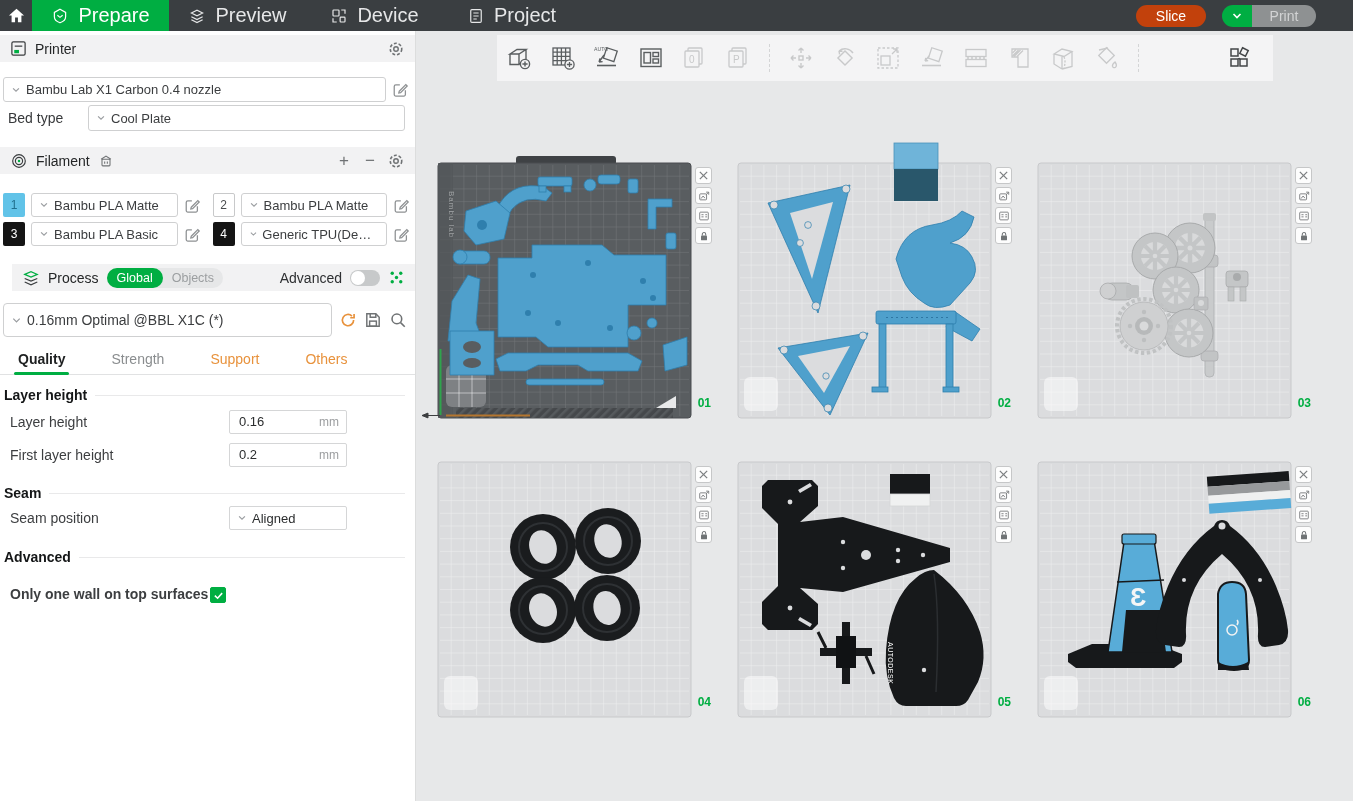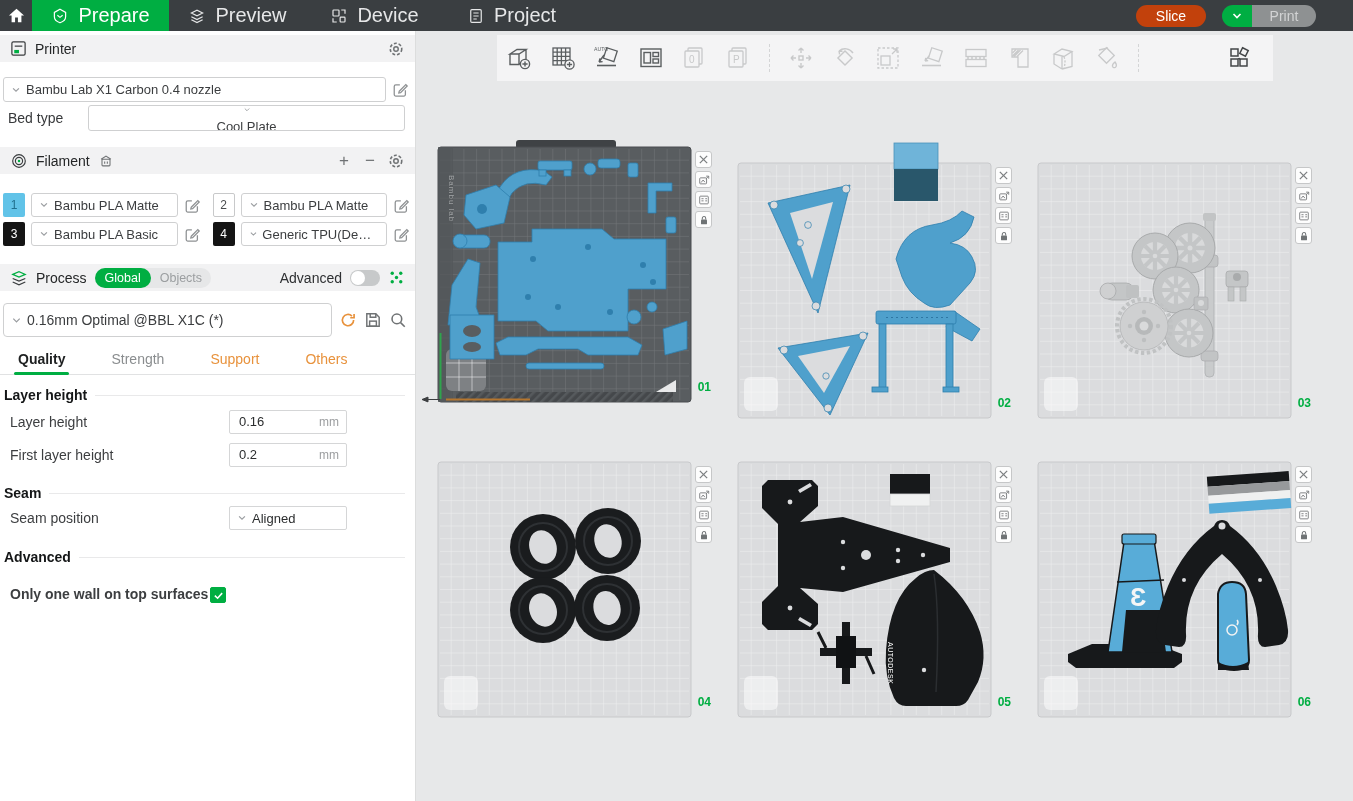--- a/index.html
+++ b/index.html
@@ -160,21 +160,21 @@
         <span class="cv">Bambu Lab X1 Carbon 0.4 nozzle</span>
       </div>
       <svg class="edit-btn" viewBox="0 0 16 16" fill="none" stroke="#8e9193" stroke-width="1.2">
           <path d="M12.6 8.8 V12.7 A1.5 1.5 0 0 1 11.1 14.2 H3.6 A1.5 1.5 0 0 1 2.1 12.7 V5.2 A1.5 1.5 0 0 1 3.6 3.7 H7.4"></path>
           <path d="M6.8 9.6 L13 3.4 L14.3 4.7 L8.1 10.9 L6.4 11.3 Z"></path>
         </svg>
     </div>
 
     <div class="bed-row">
       <span>Bed type</span>
-      <div class="combo" style="margin-left:auto;flex-direction:column;">
+      <div class="combo" style="margin-left:auto;">
         <svg width="10" height="10" viewBox="0 0 12 12">
             <path d="M2.5 4 L6 7.5 L9.5 4" fill="none" stroke="#9a9da0" stroke-width="1.4"></path>
           </svg>
         <span class="cv">Cool Plate</span>
       </div>
     </div>
 
     <div class="sec-header" style="margin-top:20px;">
       <svg width="18" height="18" viewBox="0 0 20 20" fill="none">
           <circle cx="10" cy="10" r="7" stroke="#3a3d3f" stroke-width="1.3"></circle>
@@ -256,21 +256,21 @@
             <span class="cv">Generic TPU(Demo_...</span>
           </div>
           <svg class="edit-btn" viewBox="0 0 16 16" fill="none" stroke="#8e9193" stroke-width="1.2">
               <path d="M12.6 8.8 V12.7 A1.5 1.5 0 0 1 11.1 14.2 H3.6 A1.5 1.5 0 0 1 2.1 12.7 V5.2 A1.5 1.5 0 0 1 3.6 3.7 H7.4"></path>
               <path d="M6.8 9.6 L13 3.4 L14.3 4.7 L8.1 10.9 L6.4 11.3 Z"></path>
             </svg>
         </div>
       </div>
     </div>
 
-    <div class="sec-header" style="margin-top:18px;">
+    <div class="sec-header" style="margin-top:18px;margin-left:12px;">
       <svg width="18" height="18" viewBox="0 0 20 20" fill="none" stroke="#3a3d3f" stroke-width="1.3">
           <path d="M3 6 L10 3 L17 6 L10 9 Z" stroke="#00ae42"></path>
           <path d="M3 10.5 L10 13.5 L17 10.5"></path>
           <path d="M3 14.5 L10 17.5 L17 14.5"></path>
         </svg>
       <span class="sec-title">Process</span>
       <div class="pill-toggle">
         <span class="pill-on">Global</span>
         <span class="pill-off">Objects</span>
       </div>
@@ -495,21 +495,21 @@
           <svg width="30" height="30" viewBox="0 0 30 30" fill="none" stroke="#434648" stroke-width="1.5">
             <path d="M6 13 H13 V6 H6 Z"></path>
             <path d="M6 15 H13 V22 H6 Z" transform="translate(0 1)"></path>
             <path d="M15 16 H22 V23 H15 Z"></path>
             <path d="M17 5 L23 7 L21 13 L15 11 Z" transform="rotate(8 19 9)"></path>
             <path d="M13 16 Q15 14.5 15 17" stroke-width="1.2"></path>
           </svg>
         </div>
     </div>
 
-    <div class="plate" style="left:21px;top:116px;">
+    <div class="plate" style="left:21px;top:132px;">
       <svg class="canvas" width="253" height="255" viewBox="0 0 253 255">
         <defs>
           <pattern id="gridD" width="12.7" height="12.7" patternUnits="userSpaceOnUse">
               <path d="M12.7 0 H0 V12.7" fill="none" stroke="rgba(255,255,255,0.16)" stroke-width="1"></path>
             </pattern>
           <pattern id="hatch" width="6" height="6" patternUnits="userSpaceOnUse" patternTransform="rotate(45)">
               <rect width="6" height="6" fill="#45484b"></rect>
               <rect width="2.5" height="6" fill="#565a5d"></rect>
             </pattern>
           <pattern id="gridW" width="12.7" height="12.7" patternUnits="userSpaceOnUse">

